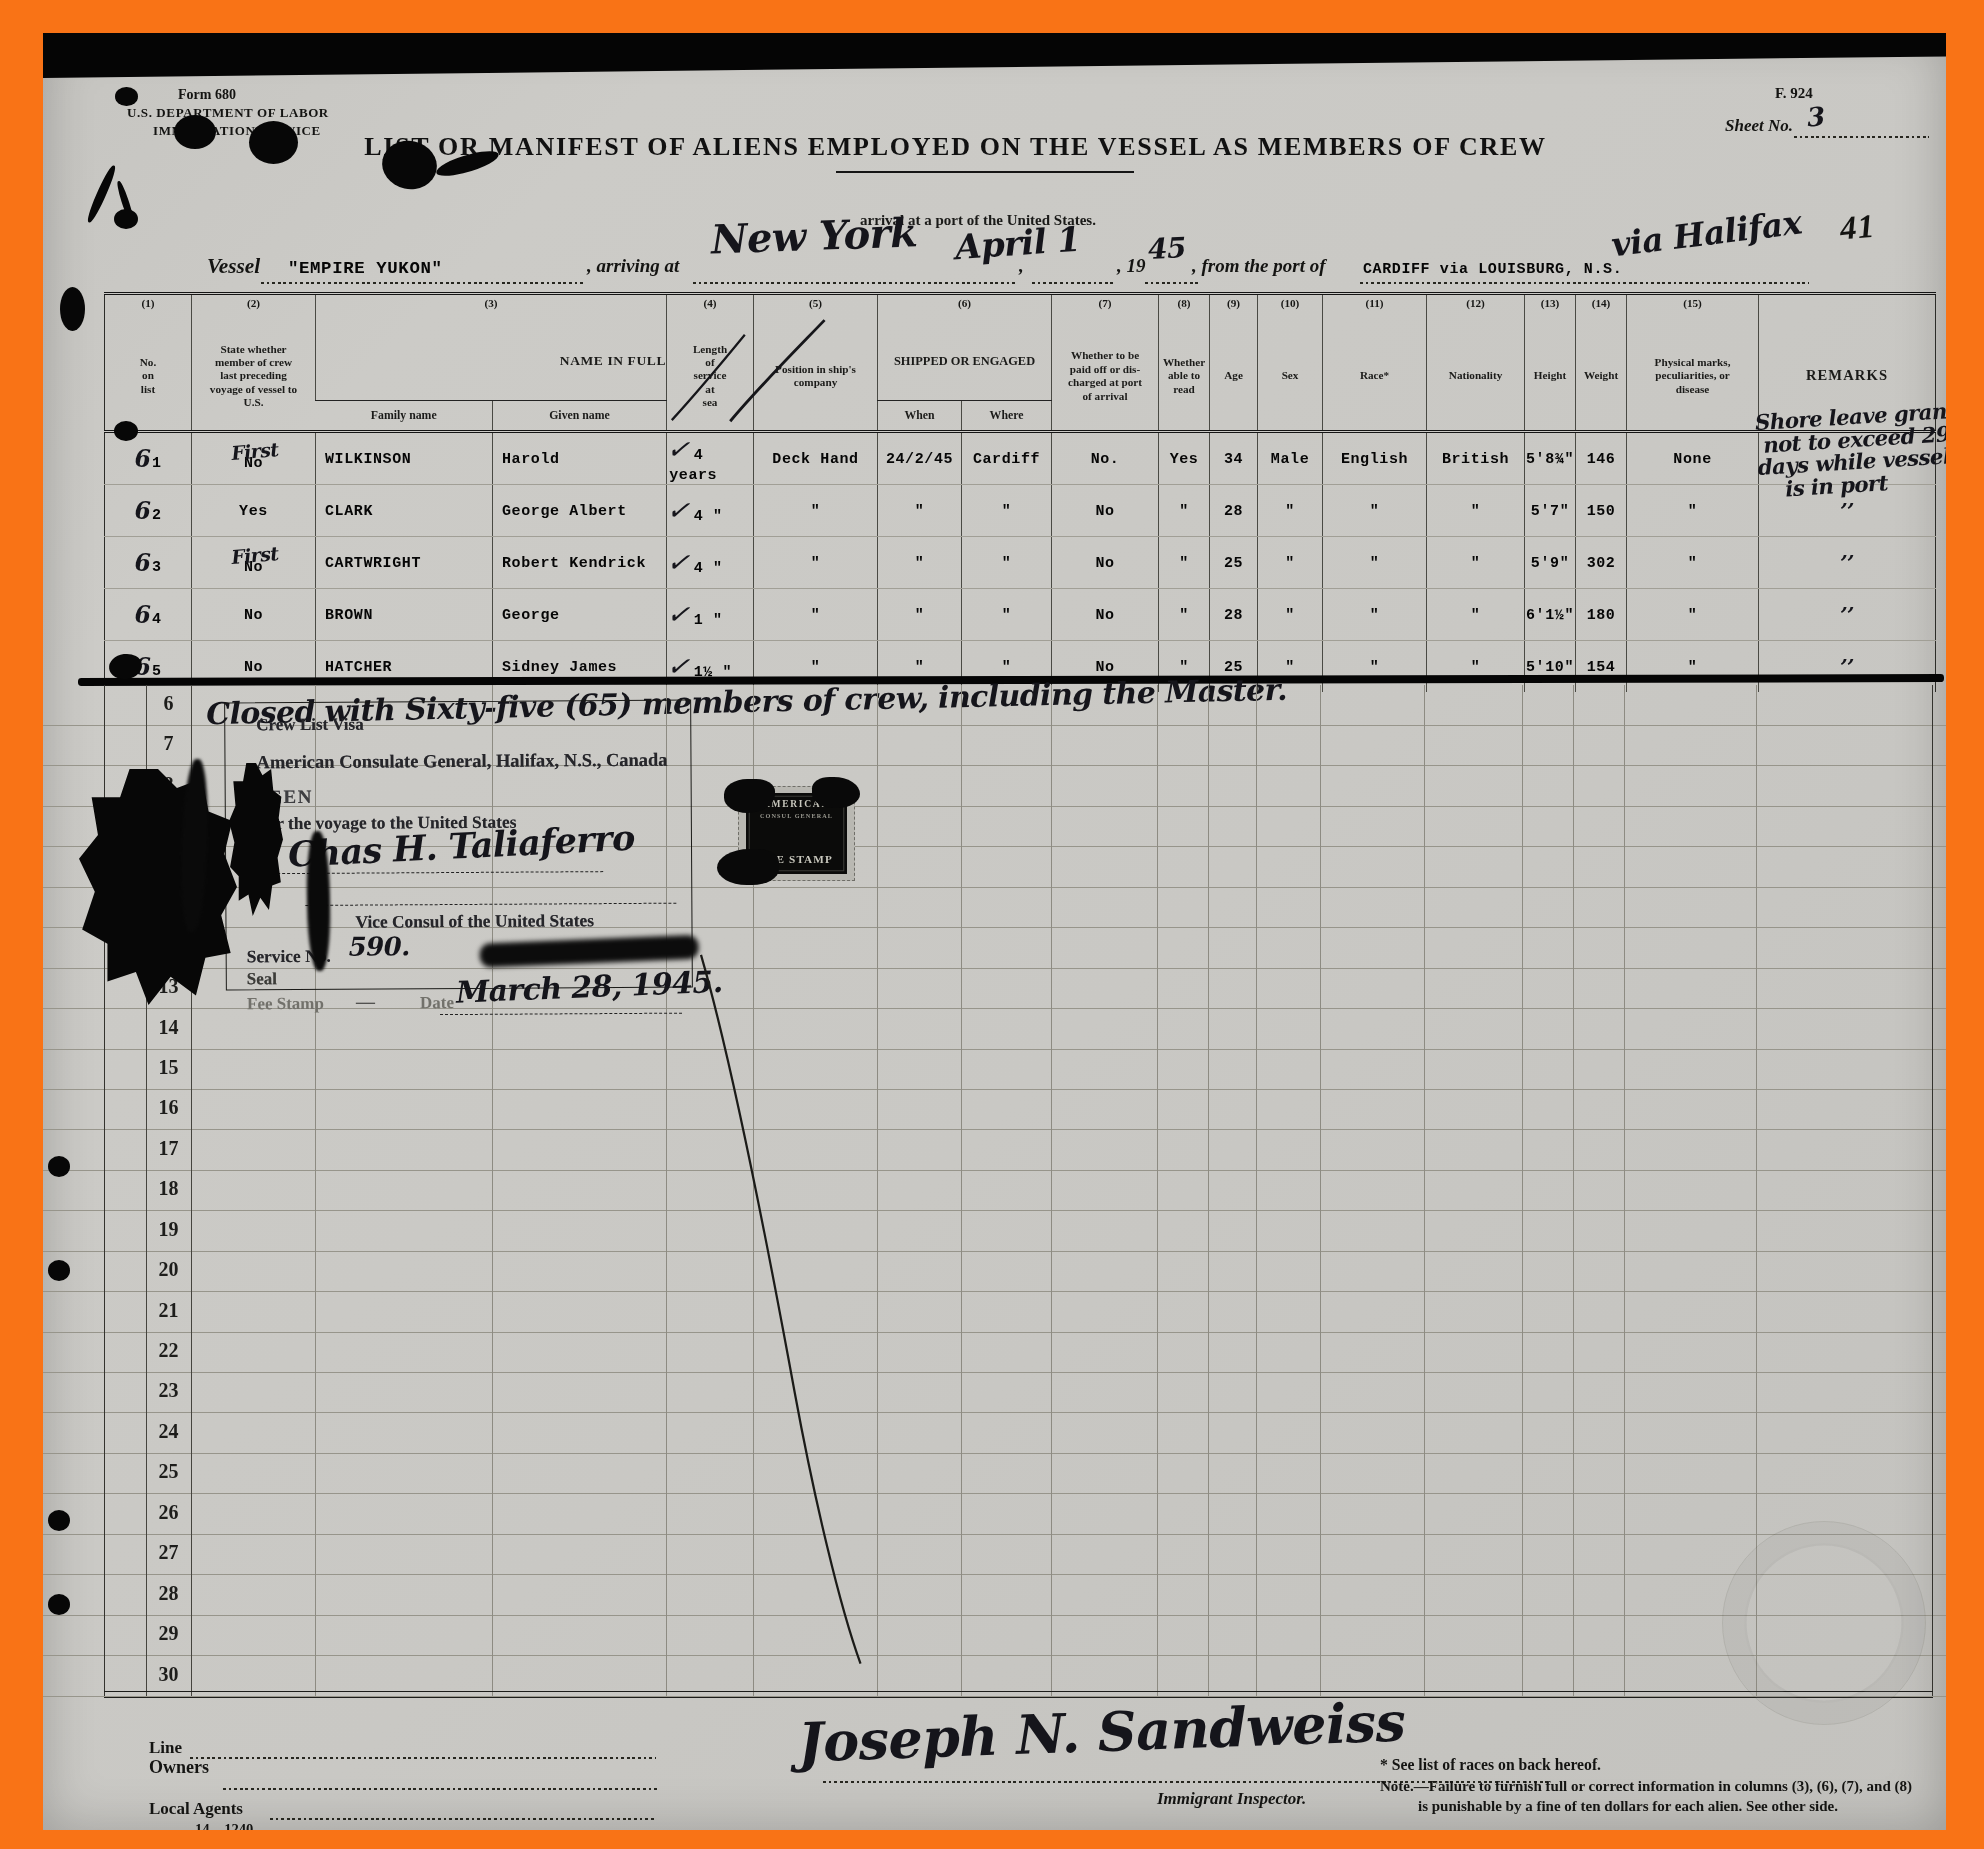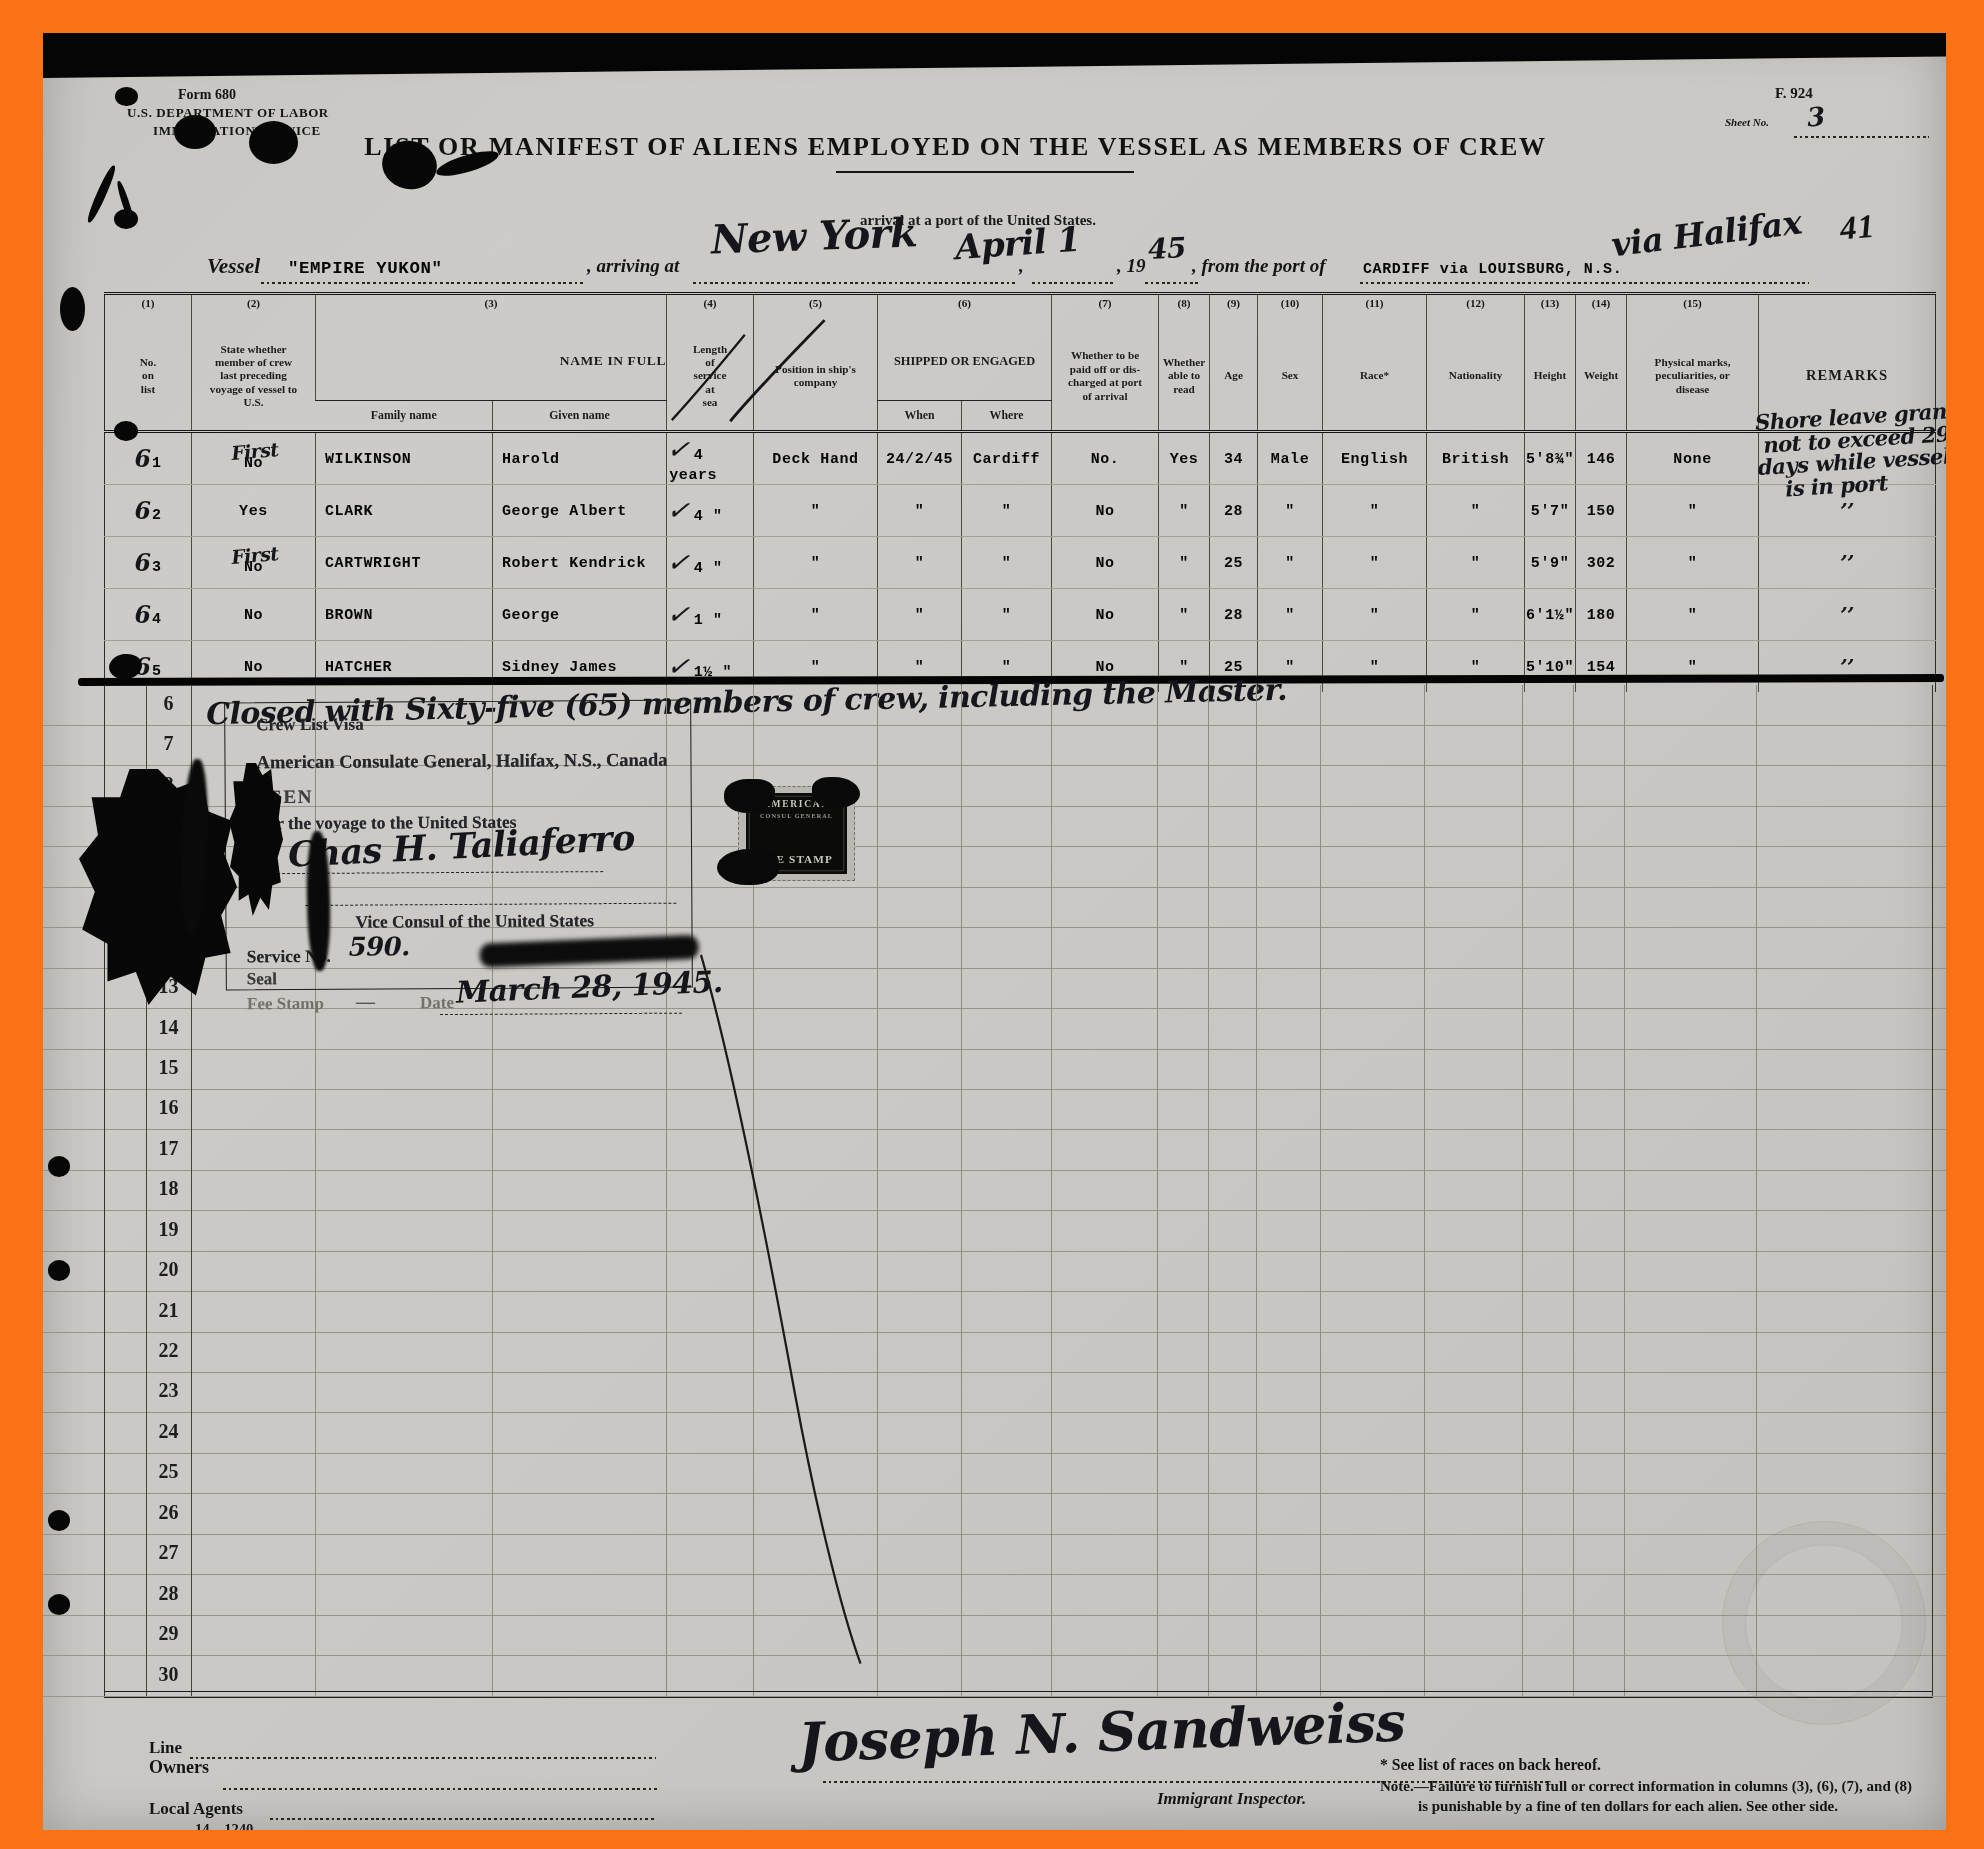--- a/index.html
+++ b/index.html
@@ -80,21 +80,21 @@
 <div id="page">
   <div id="paper">
 
     <div id="corner-wedge" class="abs"></div>
 
     <div class="abs prt b" style="left:135px;top:54px;font-size:14px;">Form 680</div>
     <div class="abs prt b" style="left:84px;top:72px;font-size:13px;letter-spacing:0.6px;">U.S. DEPARTMENT OF LABOR</div>
     <div class="abs prt b" style="left:110px;top:90px;font-size:13px;letter-spacing:0.6px;">IMMIGRATION SERVICE</div>
 
     <div class="abs prt b" style="left:1732px;top:52px;font-size:15px;">F. 924</div>
-    <div class="abs prt b it" style="left:1682px;top:83px;font-size:11px;">Sheet No.</div>
+    <div class="abs prt b it" style="left:1682px;top:83px;font-size:17px;">Sheet No.</div>
     <div class="abs dots" style="left:1751px;top:103px;width:135px;"></div>
     <div class="abs hw" style="left:1764px;top:69px;font-size:26px;transform:rotate(-4deg);">3</div>
     <div class="abs prt b it" style="left:1797px;top:176px;font-size:33px;transform:rotate(-5deg);letter-spacing:1.1px;">41</div>
 
     <div id="title" class="abs">LIST OR MANIFEST OF ALIENS EMPLOYED ON THE VESSEL AS MEMBERS OF CREW</div>
     <div id="title-underline" class="abs"></div>
     <div class="sub abs" style="top:179px;">arrival at a port of the United States.</div>
 
     <div class="abs prt b it" style="left:164px;top:221px;font-size:21.3px;">Vessel</div>
     <div class="abs dots" style="left:218px;top:249px;width:322px;"></div>

